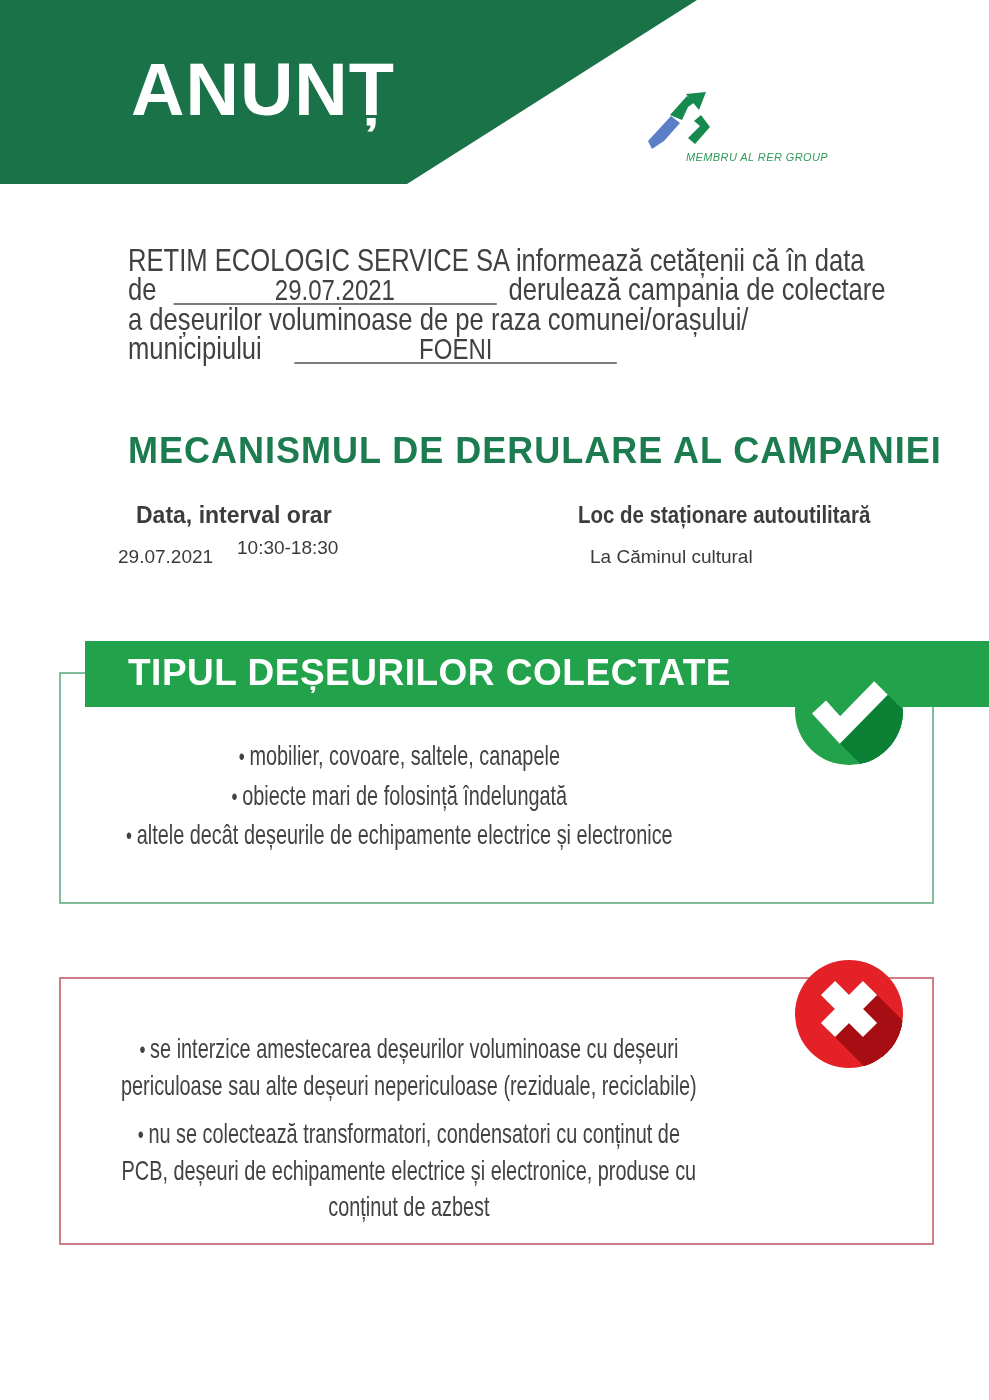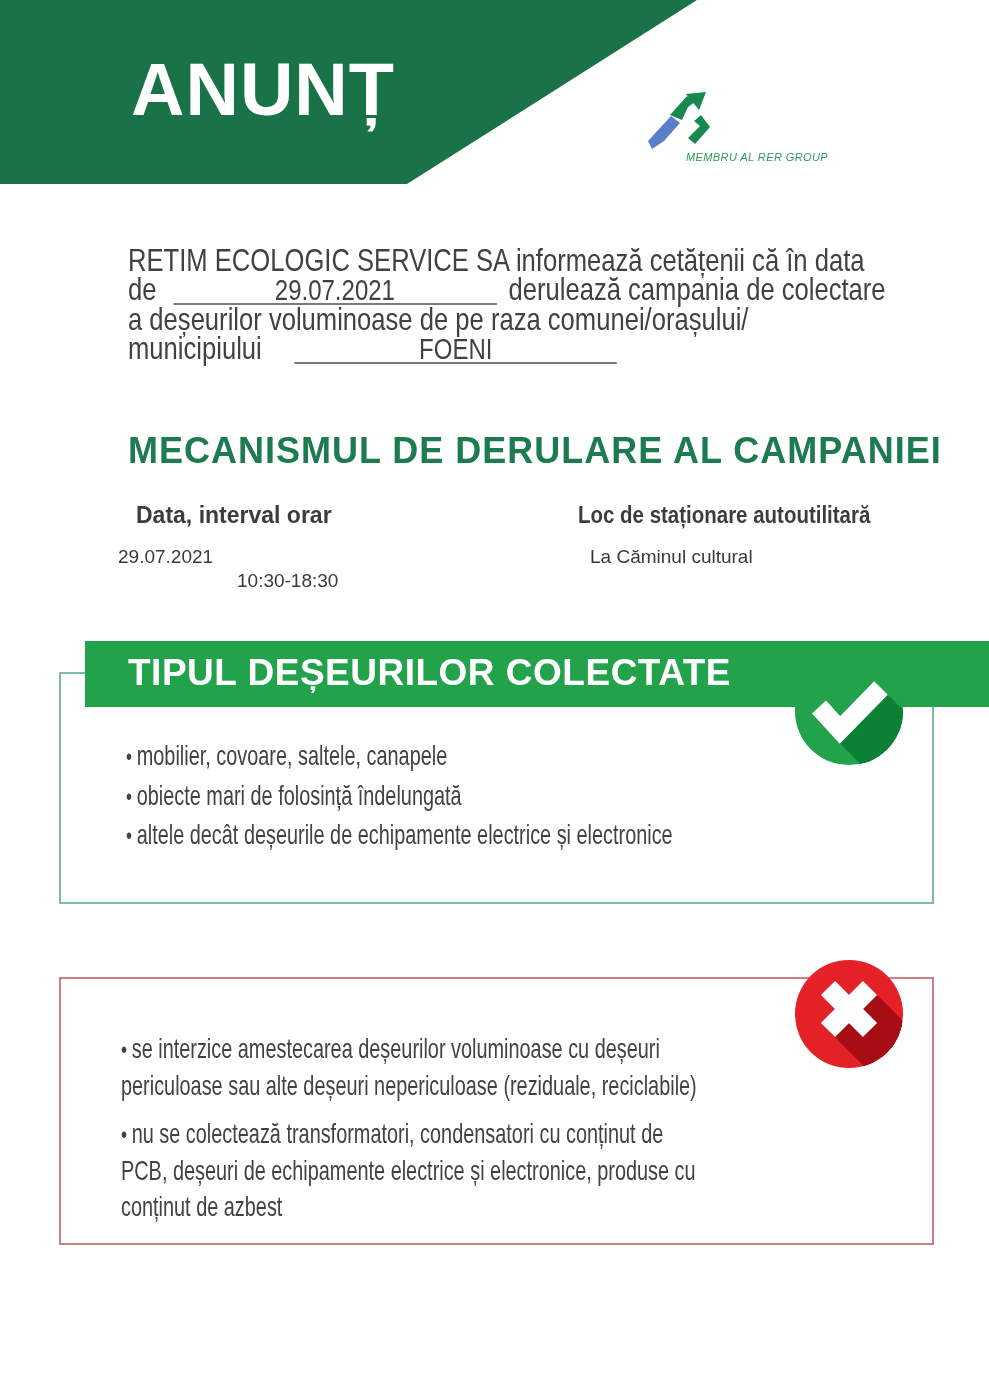--- a/index.html
+++ b/index.html
@@ -24,37 +24,37 @@
   .blank.date{width:404px;margin-left:21px;margin-right:15px;}
   .blank.loc{width:403px;margin-left:41px;}
 
   
   .mech-heading{position:absolute;left:128px;top:430px;color:#1d7b50;font-size:36px;font-weight:bold;letter-spacing:1px;white-space:nowrap;}
   .col-h{position:absolute;color:#3c3c3e;font-size:23px;font-weight:bold;white-space:nowrap;}
   .col-h1{left:136px;top:502px;}
   .col-h2{left:578px;top:502px;transform:scaleX(.89);transform-origin:0 0;}
   .val{position:absolute;color:#3a3a3a;font-size:19px;white-space:nowrap;}
   .val-date{left:118px;top:546px;}
-  .val-int{left:237px;top:570px;}
+  .val-int{left:237px;top:537px;}
   .val-loc{left:578px;top:546px;margin-left:12px;}
 
   
   .obox{position:absolute;background:#ffffff;border-style:solid;border-width:2px;}
   .obox.green{left:59px;top:672px;width:871px;height:228px;border-color:#7fbd9d;}
   .obox.red{left:59px;top:977px;width:871px;height:264px;border-color:#d07d84;}
   .bar{position:absolute;left:85px;width:946px;height:66px;}
   .bar.green{top:641px;background:#23a24c;}
   .bar.red{top:946px;background:#e32126;}
   .bar-title{padding-left:43px;line-height:64px;color:#ffffff;font-size:37px;font-weight:bold;letter-spacing:.5px;white-space:nowrap;}
   .badge{position:absolute;left:795px;width:108px;height:108px;}
   .badge.green{top:657px;}
   .badge.red{top:960px;}
 
   
-  .blist{position:absolute;color:#424242;font-size:28px;}
+  .blist{position:absolute;color:#424242;font-size:28px;text-align:center;}
   .blist .line{white-space:nowrap;transform:scaleX(.71);transform-origin:0 0;}
   .blist.g{left:126px;top:737px;}
   .blist.g .line{line-height:38.5px;}
   .blist.r{left:121px;top:1031px;}
   .blist.r .line{line-height:36px;}
   .blist .gap{height:12px;}
   .line.bullet::before{content:"\2022\00a0";font-size:24px;}
 </style>
 </head>
 <body>

